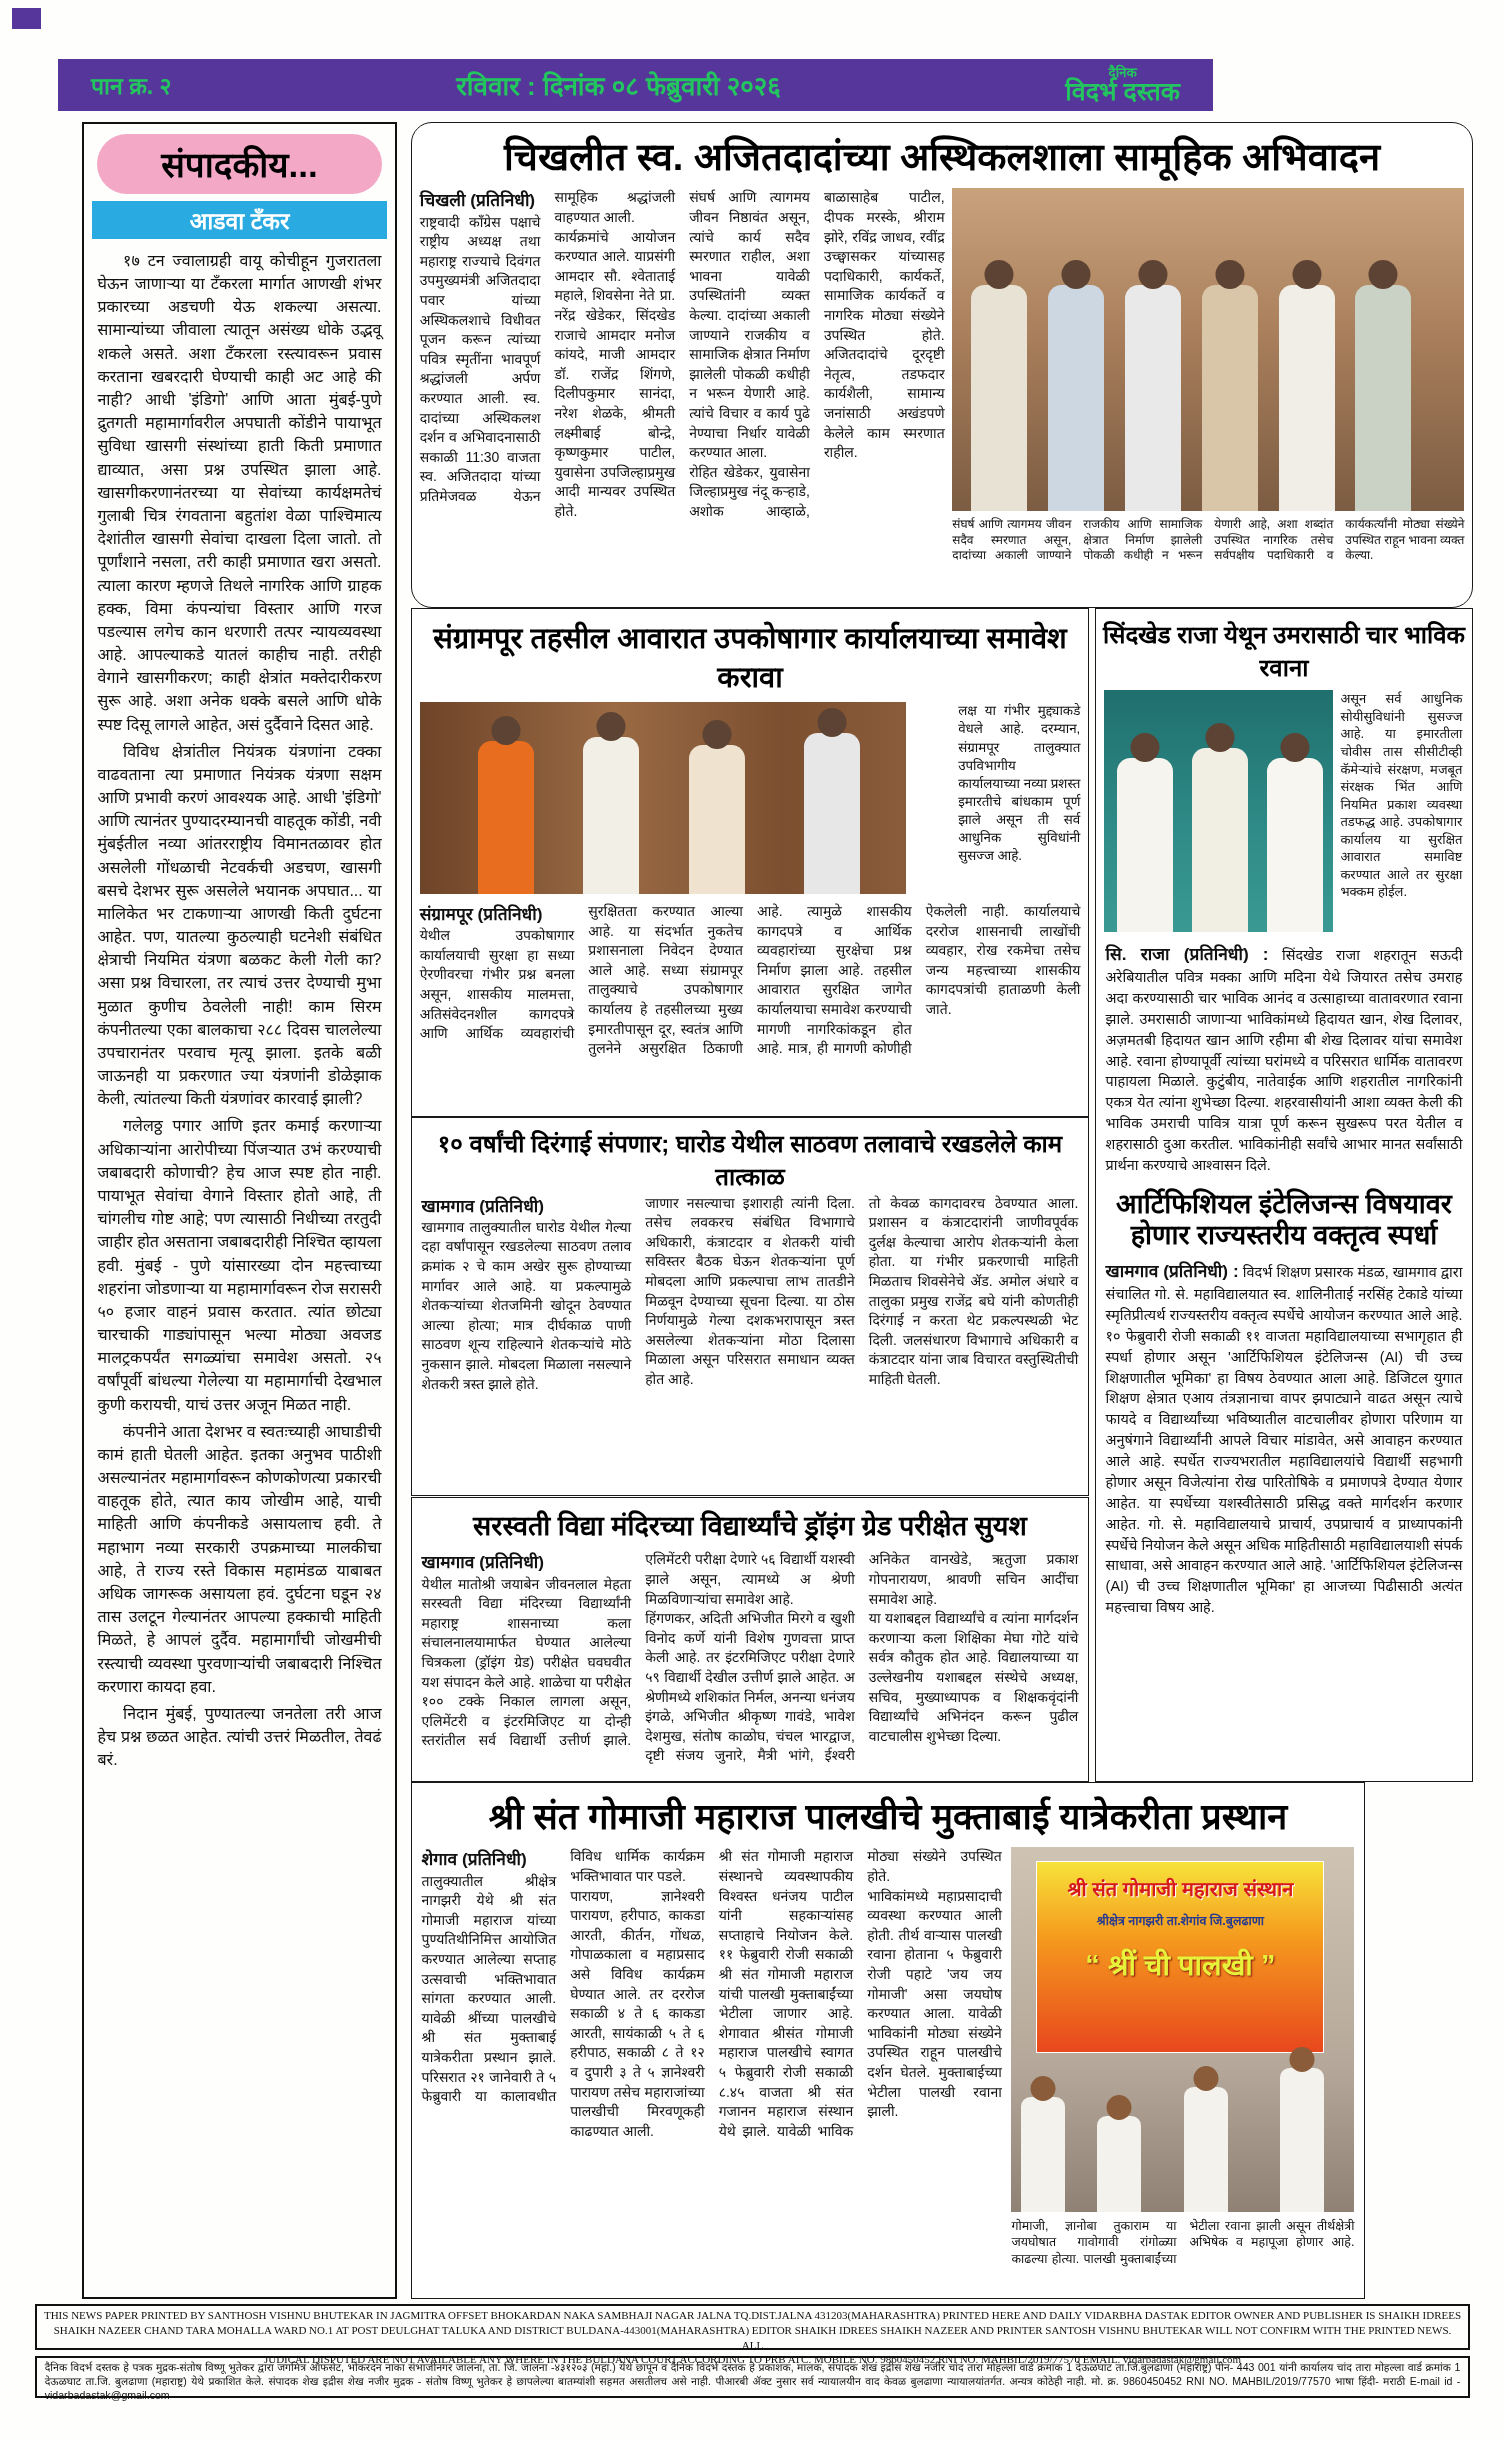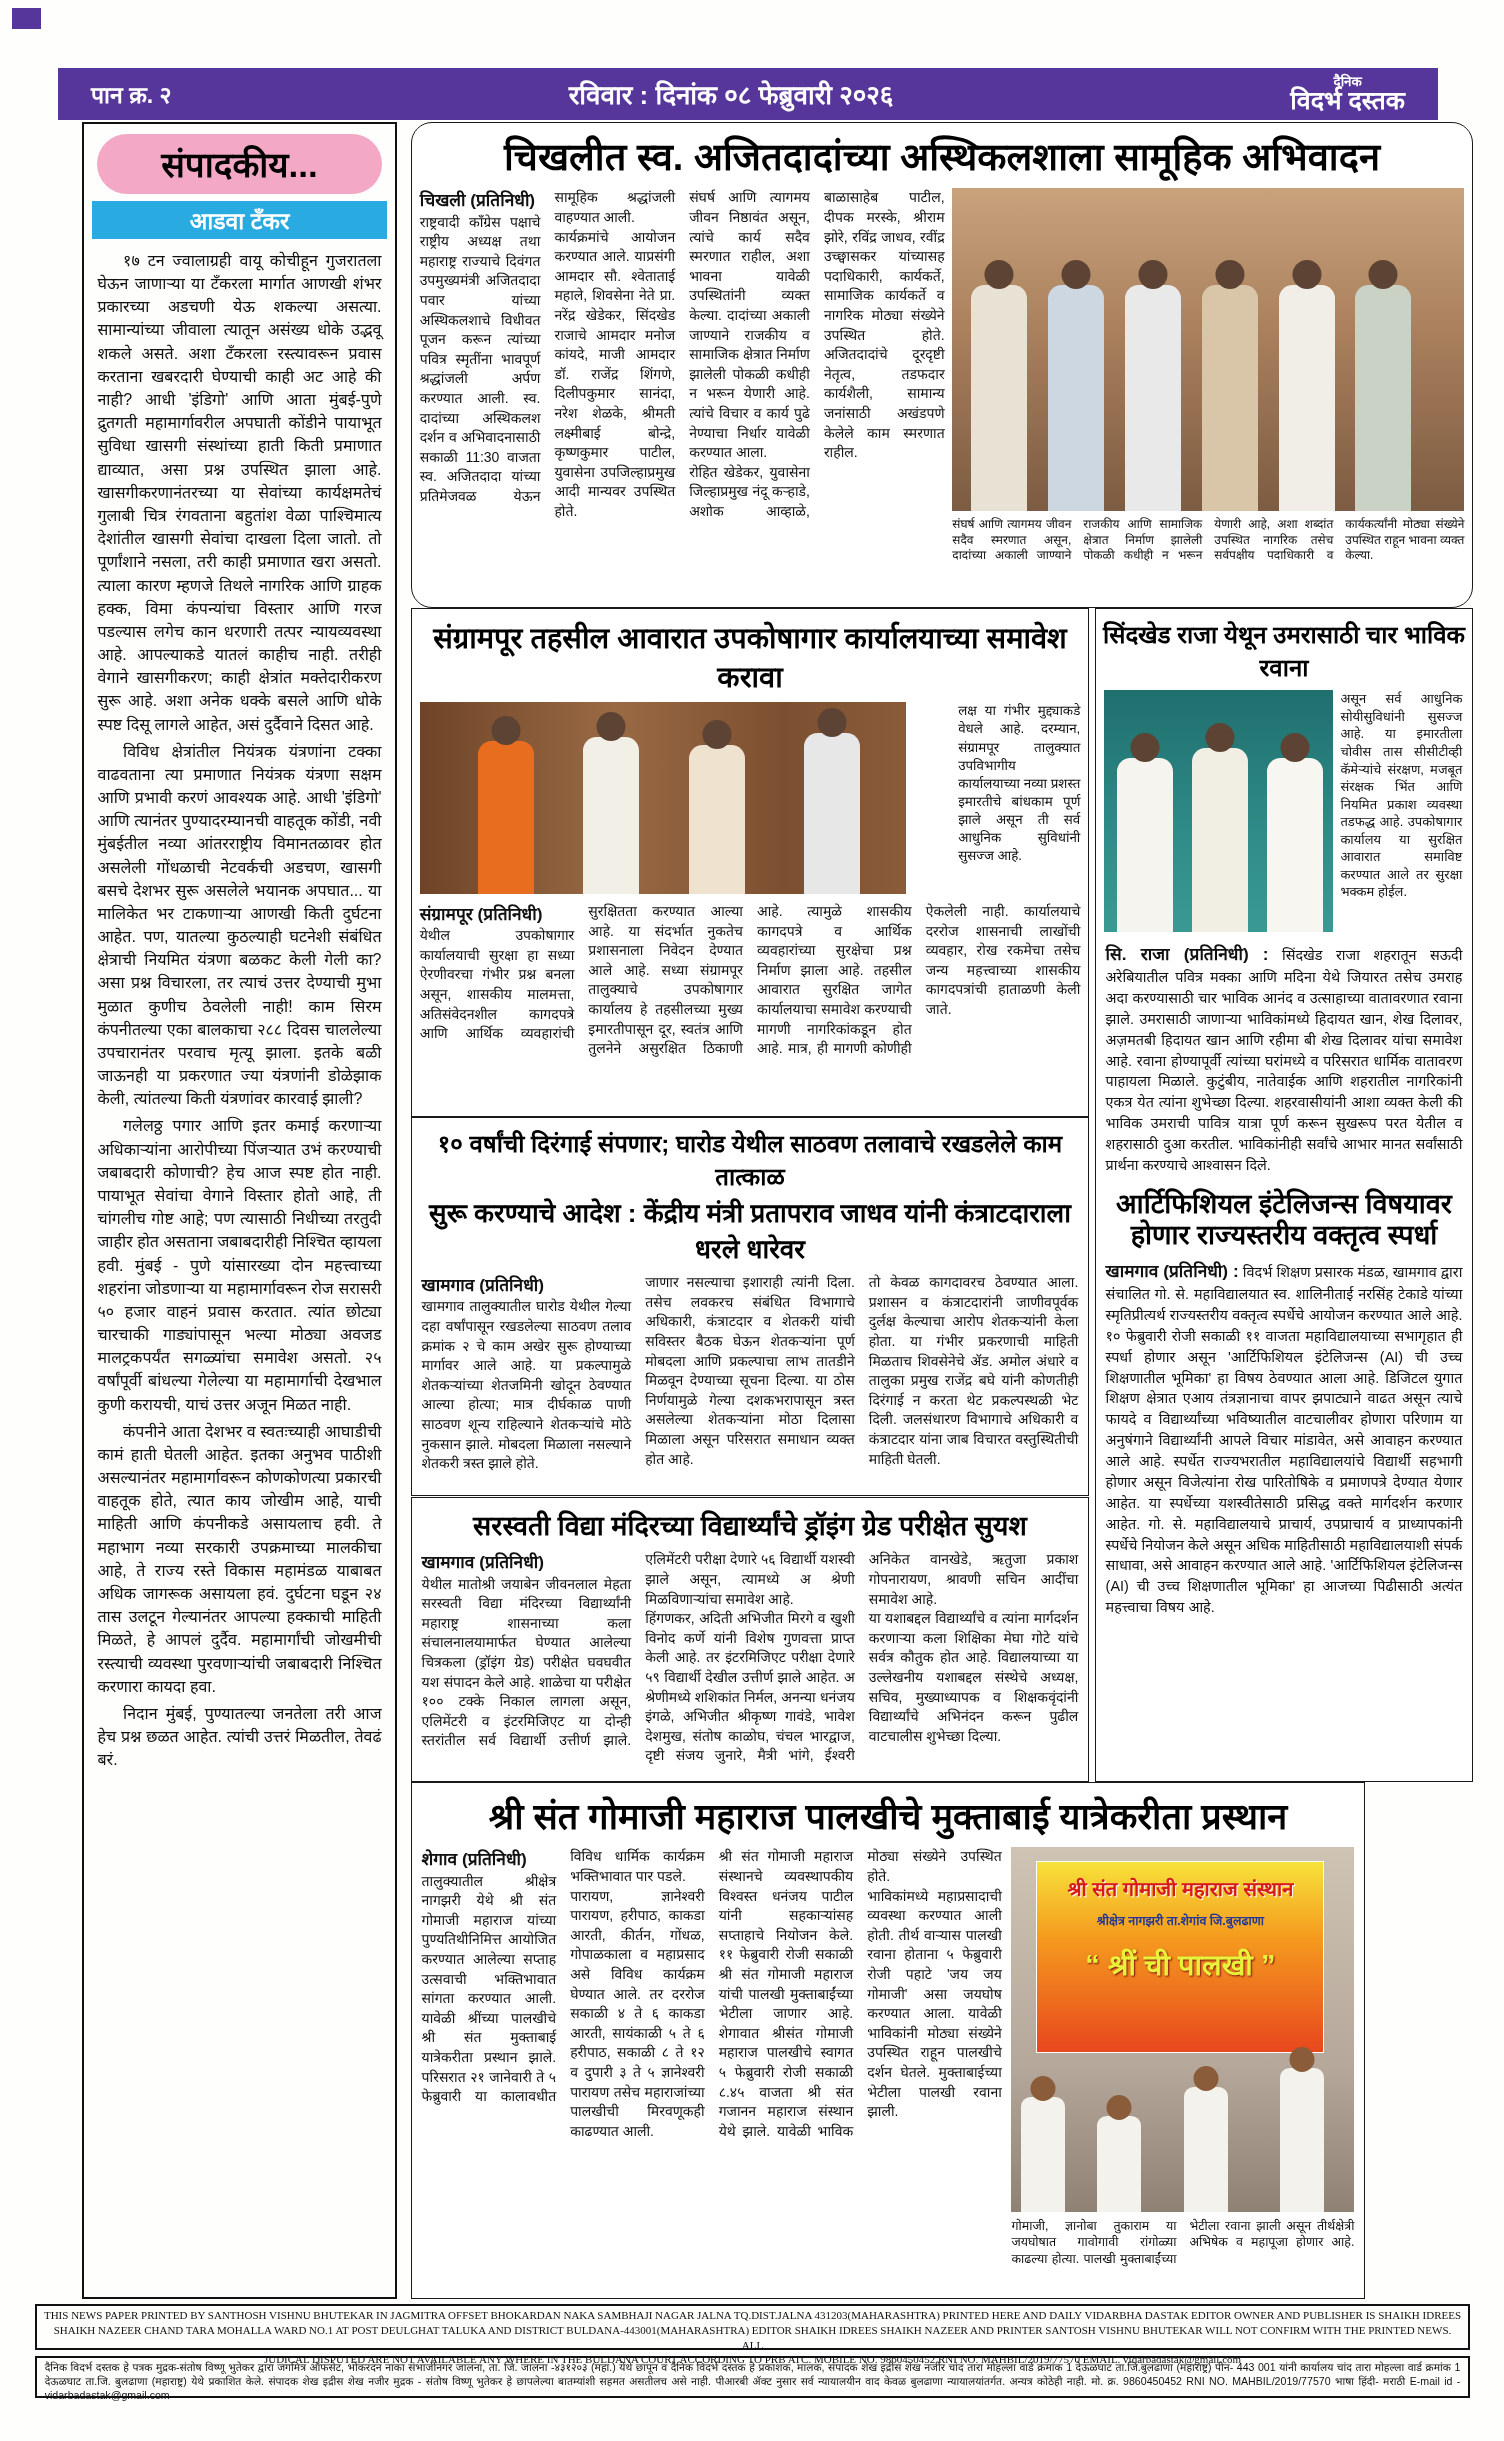--- a/index.html
+++ b/index.html
@@ -3,21 +3,21 @@
 <meta charset="utf-8">
 <style>
   * { margin:0; padding:0; box-sizing:border-box; }
   body { background:#888; font-family:"Liberation Sans","DejaVu Sans",sans-serif; }
   .page { position:relative; width:1504px; height:2441px; background:#fefefc; margin:0 auto; overflow:hidden; color:#111; }
   .abs { position:absolute; }
   .box { border:1.9px solid #1a1a1a; background:#fff; overflow:hidden; }
 
   
   .mini-strip { left:11.5px; top:7.7px; width:29px; height:21px; background:#57369b; }
-  .topbar { left:58px; top:68px; width:1380px; height:52px; background:#57369b; color:#ffffff;
+  .topbar { left:58px; top:59px; width:1155px; height:52px; background:#57369b; color:#22c55e;
             display:flex; align-items:center; justify-content:space-between; padding:0 33px; }
   .topbar .pageno { font-size:23px; font-weight:bold; }
   .topbar .dateline { font-size:26px; font-weight:bold; }
   .brand-wrap { text-align:center; line-height:1; }
   .brand-small { font-size:13.4px; font-weight:bold; display:block; }
   .brand-big { font-size:25px; font-weight:bold; }
 
   
   .editorial { left:82px; top:122px; width:315px; height:2177px; border:2.9px solid #111; padding:5.8px 7.7px; }
   .edit-pill { background:#f3a9c6; border-radius:33px; height:60px; margin:3.8px 5.8px 7.7px;
@@ -188,21 +188,20 @@
       <div>होणार राज्यस्तरीय वक्तृत्व स्पर्धा</div>
     </div>
     <div class="ai-body">
       <span class="byline">खामगाव (प्रतिनिधी) :</span>
       <span>विदर्भ शिक्षण प्रसारक मंडळ, खामगाव द्वारा संचालित गो. से. महाविद्यालयात स्व. शालिनीताई नरसिंह टेकाडे यांच्या स्मृतिप्रीत्यर्थ राज्यस्तरीय वक्तृत्व स्पर्धेचे आयोजन करण्यात आले आहे. १० फेब्रुवारी रोजी सकाळी ११ वाजता महाविद्यालयाच्या सभागृहात ही स्पर्धा होणार असून 'आर्टिफिशियल इंटेलिजन्स (AI) ची उच्च शिक्षणातील भूमिका' हा विषय ठेवण्यात आला आहे. डिजिटल युगात शिक्षण क्षेत्रात एआय तंत्रज्ञानाचा वापर झपाट्याने वाढत असून त्याचे फायदे व विद्यार्थ्यांच्या भविष्यातील वाटचालीवर होणारा परिणाम या अनुषंगाने विद्यार्थ्यांनी आपले विचार मांडावेत, असे आवाहन करण्यात आले आहे. स्पर्धेत राज्यभरातील महाविद्यालयांचे विद्यार्थी सहभागी होणार असून विजेत्यांना रोख पारितोषिके व प्रमाणपत्रे देण्यात येणार आहेत. या स्पर्धेच्या यशस्वीतेसाठी प्रसिद्ध वक्ते मार्गदर्शन करणार आहेत. गो. से. महाविद्यालयाचे प्राचार्य, उपप्राचार्य व प्राध्यापकांनी स्पर्धेचे नियोजन केले असून अधिक माहितीसाठी महाविद्यालयाशी संपर्क साधावा, असे आवाहन करण्यात आले आहे. 'आर्टिफिशियल इंटेलिजन्स (AI) ची उच्च शिक्षणातील भूमिका' हा आजच्या पिढीसाठी अत्यंत महत्त्वाचा विषय आहे.</span>
     </div>
   </div>
 
   <div class="abs box box-gharod">
     <div class="headline h1">१० वर्षांची दिरंगाई संपणार; घारोड येथील साठवण तलावाचे रखडलेले काम तात्काळ</div>
-    <div class="headline h2">सुरू करण्याचे आदेश : केंद्रीय मंत्री प्रतापराव जाधव यांनी कंत्राटदाराला धरले धारेवर</div>
     <div class="gharod-cols prose">
       <p class="byline">खामगाव (प्रतिनिधी)</p>
       <p>खामगाव तालुक्यातील घारोड येथील गेल्या दहा वर्षांपासून रखडलेल्या साठवण तलाव क्रमांक २ चे काम अखेर सुरू होण्याच्या मार्गावर आले आहे. या प्रकल्पामुळे शेतकऱ्यांच्या शेतजमिनी खोदून ठेवण्यात आल्या होत्या; मात्र दीर्घकाळ पाणी साठवण शून्य राहिल्याने शेतकऱ्यांचे मोठे नुकसान झाले. मोबदला मिळाला नसल्याने शेतकरी त्रस्त झाले होते.</p>
       <p>जाणार नसल्याचा इशाराही त्यांनी दिला. तसेच लवकरच संबंधित विभागाचे अधिकारी, कंत्राटदार व शेतकरी यांची सविस्तर बैठक घेऊन शेतकऱ्यांना पूर्ण मोबदला आणि प्रकल्पाचा लाभ तातडीने मिळवून देण्याच्या सूचना दिल्या. या ठोस निर्णयामुळे गेल्या दशकभरापासून त्रस्त असलेल्या शेतकऱ्यांना मोठा दिलासा मिळाला असून परिसरात समाधान व्यक्त होत आहे.</p>
       <p>तो केवळ कागदावरच ठेवण्यात आला. प्रशासन व कंत्राटदारांनी जाणीवपूर्वक दुर्लक्ष केल्याचा आरोप शेतकऱ्यांनी केला होता. या गंभीर प्रकरणाची माहिती मिळताच शिवसेनेचे ॲड. अमोल अंधारे व तालुका प्रमुख राजेंद्र बघे यांनी कोणतीही दिरंगाई न करता थेट प्रकल्पस्थळी भेट दिली. जलसंधारण विभागाचे अधिकारी व कंत्राटदार यांना जाब विचारत वस्तुस्थितीची माहिती घेतली.</p>
     </div>
   </div>
 
   <div class="abs box box-sar">
     <div class="headline">सरस्वती विद्या मंदिरच्या विद्यार्थ्यांचे ड्रॉइंग ग्रेड परीक्षेत सुयश</div>

